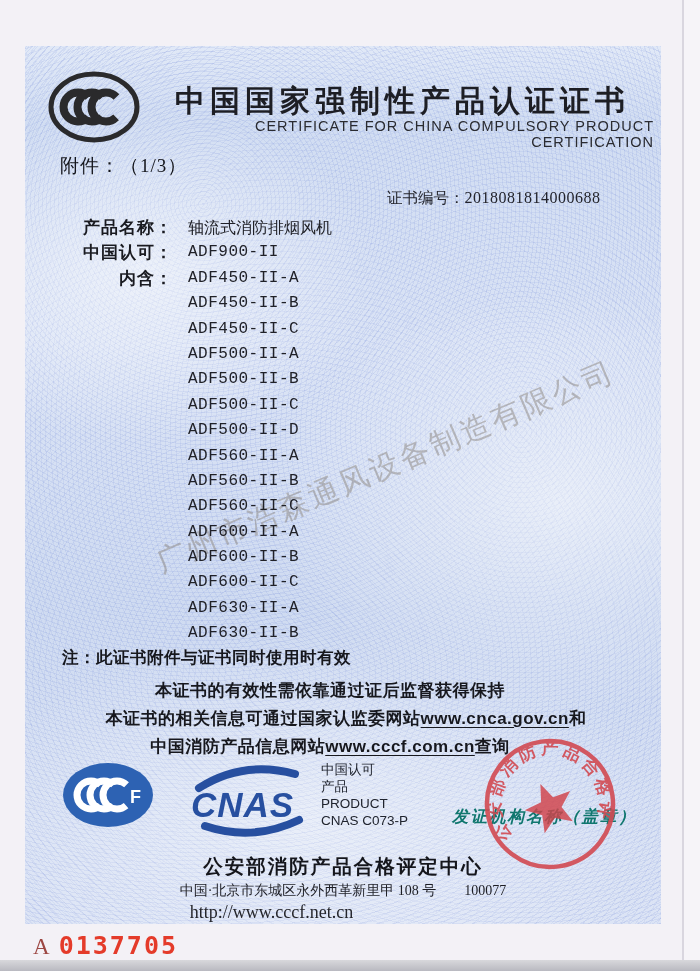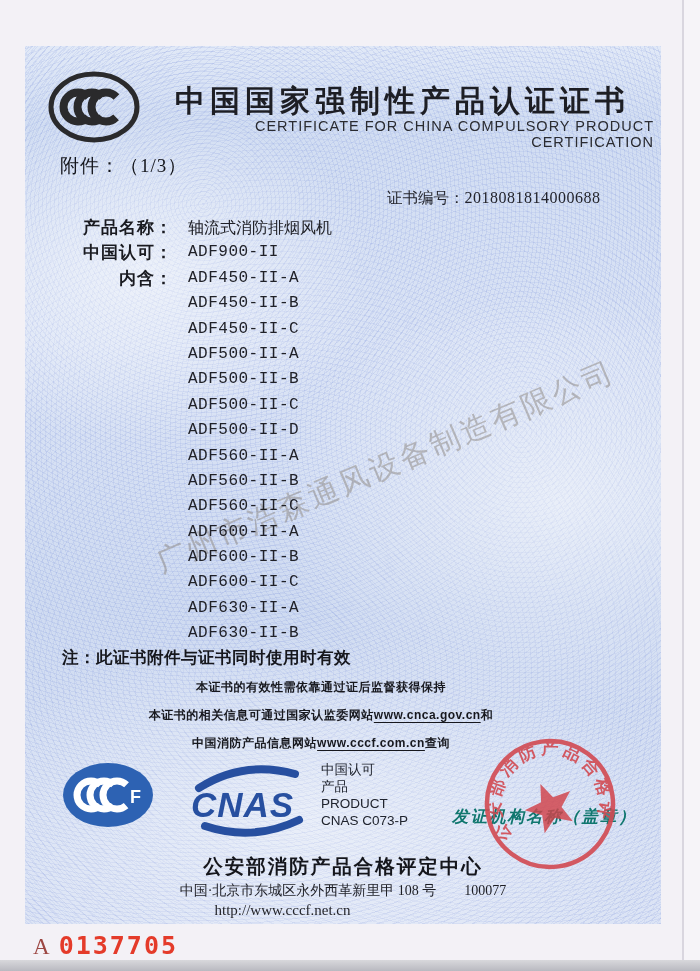--- a/index.html
+++ b/index.html
@@ -41,44 +41,44 @@
   .certno .num{font-family:"Liberation Serif", serif;font-size:16px;letter-spacing:.5px;}
 
   
   .rows{left:25px;top:215px;width:560px;z-index:2;}
   .row{display:flex;height:25.4px;line-height:25.4px;}
   .row .lbl{width:148px;text-align:right;font-size:17px;font-weight:600;color:#191a20;letter-spacing:1px;}
   .row .val{margin-left:15px;font-size:16px;color:#202128;}
   .row .val.mono{font-family:"Liberation Mono", monospace;letter-spacing:.5px;}
 
   .note{left:62px;top:647px;font-size:16.5px;font-weight:600;color:#16171d;letter-spacing:.5px;z-index:2;}
-  .stmt{position:absolute;width:592px;text-align:center;font-size:12px;font-weight:600;color:#17181e;
-    font-family:"Liberation Sans", sans-serif;letter-spacing:.5px;}
+  .stmt{position:absolute;width:592px;text-align:center;font-size:17px;font-weight:600;color:#17181e;
+    font-family:"Liberation Sans", sans-serif;letter-spacing:.5px;padding-left:9px;}
   .stmt .url{text-decoration:underline;text-underline-offset:3px;font-weight:600;
     font-family:"Liberation Sans", sans-serif;}
   .stmt1{left:25px;top:679px;}
-  .stmt2{left:25px;top:707px;}
+  .stmt2{left:41px;top:707px;}
   .stmt3{left:25px;top:735px;}
 
   
   .cccf-logo{left:60px;top:760px;z-index:2;}
   .cnas-logo{left:183px;top:758px;z-index:2;}
   .accred{left:321px;top:761px;font-size:13.5px;line-height:17px;color:#20242e;z-index:2;
     font-family:"Liberation Sans", sans-serif;}
 
   .issuer-label{left:452px;top:806px;font-size:16.5px;letter-spacing:2px;color:#0f766e;
     font-style:italic;font-weight:600;z-index:2;}
   .stamp{left:480px;top:734px;z-index:3;opacity:.9;transform:rotate(-8deg);}
 
   
   .footer-org{left:25px;top:853px;width:636px;text-align:center;font-size:19.5px;font-weight:700;
     letter-spacing:2px;color:#15161c;z-index:2;}
   .footer-addr{left:25px;top:882px;width:636px;text-align:center;font-size:14px;color:#1c1d24;z-index:2;}
   .footer-addr .pc{margin-left:28px;}
-  .footer-url{left:25px;top:902px;width:515px;text-align:center;font-size:15px;color:#24252b;z-index:2;}
+  .footer-url{left:14px;top:902px;width:515px;text-align:center;font-size:18px;color:#24252b;z-index:2;}
 
   
   .serial{left:33px;top:931px;display:flex;align-items:baseline;gap:9px;z-index:2;}
   .serial .pfx{font-size:23px;color:#9c4743;font-family:"Liberation Serif", serif;}
   .serial .digits{font-size:25px;font-weight:700;letter-spacing:2px;color:#e43b2a;
     font-family:"DejaVu Sans Mono", monospace;}
 
   .ccc-top-logo{left:45px;top:66px;z-index:2;}
 </style>
 </head>

